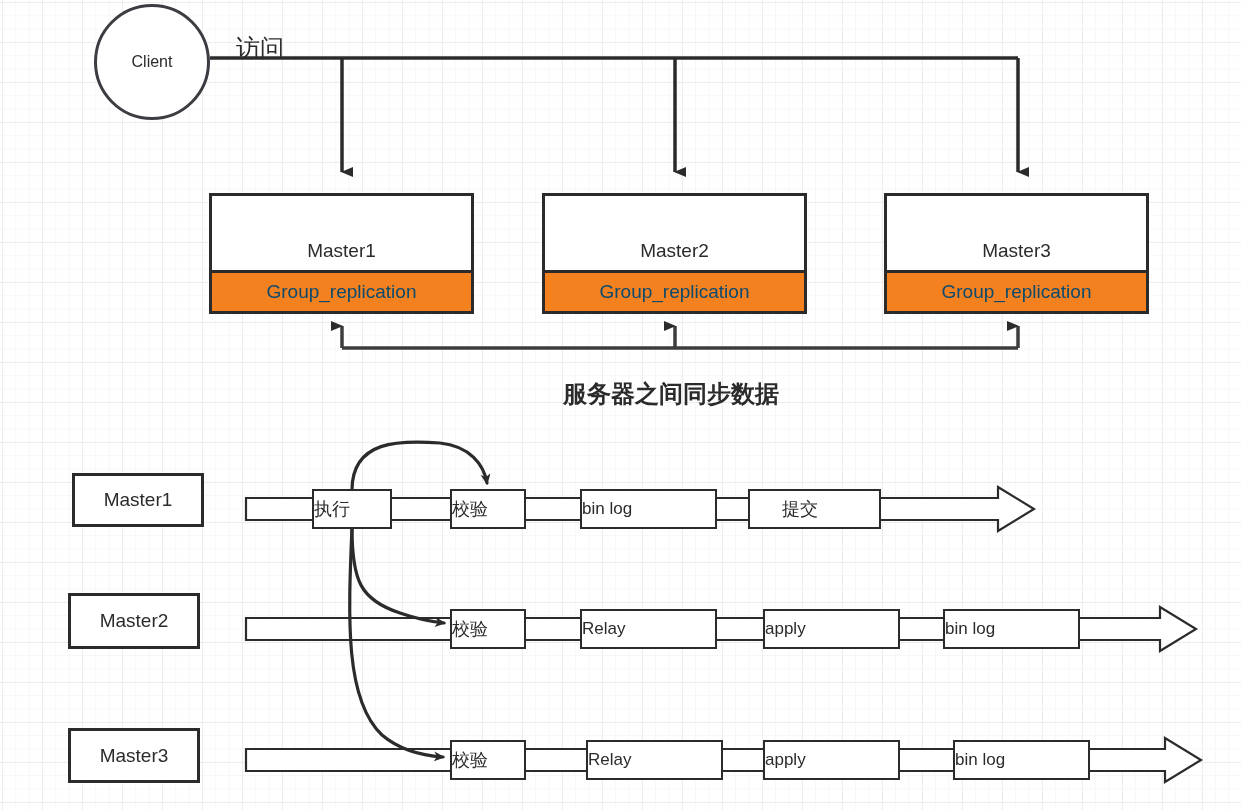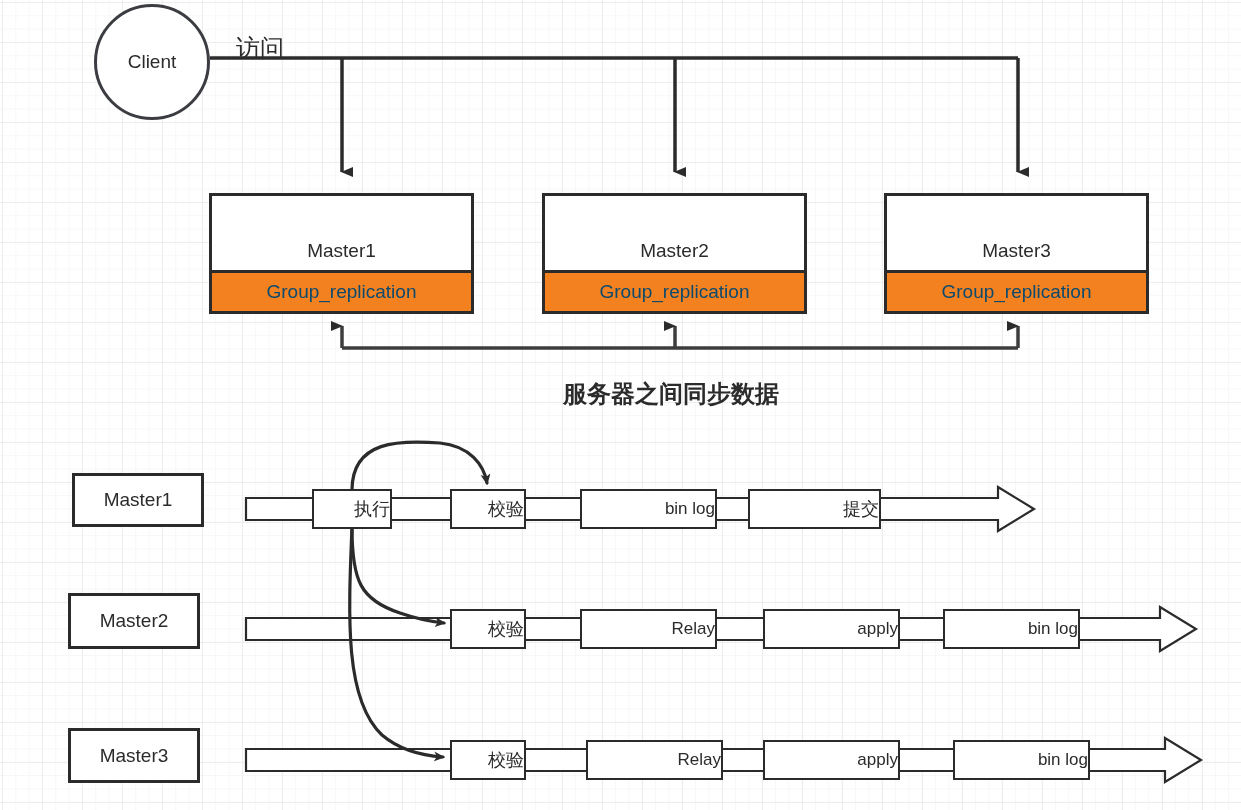--- a/index.html
+++ b/index.html
@@ -44,21 +44,21 @@
     left: 94px; top: 4px;
     width: 116px; height: 116px;
     border: 3px solid #3b3d42;
     border-radius: 50%;
     background: #ffffff;
     display: flex;
     align-items: center;
     justify-content: center;
     box-sizing: border-box;
   }
-  .client-circle span { font-size: 19px; color: #2b2b2b; }
+  .client-circle span { font-size: 16px; color: #2b2b2b; }
 
   
   .master-box {
     position: absolute;
     box-sizing: border-box;
     border: 3px solid #2b2b2b;
     background: #ffffff;
     display: flex;
     flex-direction: column;
   }
@@ -95,21 +95,21 @@
   }
 
   
   .stage {
     position: absolute;
     box-sizing: border-box;
     border: 2px solid #2b2b2b;
     background: #ffffff;
     display: flex;
     align-items: center;
-    justify-content: flex-end;
+    justify-content: flex-start;
     font-size: 17px;
     color: #2b2b2b;
     z-index: 4;
   }
   .stage.cjk { font-size: 18px; }
 
   
   .caption { font-size: 24px; color: #2b2b2b; }
 </style>
 </head>
@@ -201,21 +201,21 @@
 
   <div class="stage cjk" style="left:312px; top:489px; width:80px; height:40px;">
     <span>执行</span>
   </div>
   <div class="stage cjk" style="left:450px; top:489px; width:76px; height:40px;">
     <span>校验</span>
   </div>
   <div class="stage" style="left:580px; top:489px; width:137px; height:40px;">
     <span>bin log</span>
   </div>
-  <div class="stage cjk" style="left:748px; top:489px; width:133px; height:40px;">
+  <div class="stage cjk" style="left:748px; top:489px; width:133px; height:40px;padding-left:32px;">
     <span>提交</span>
   </div>
 
   <div class="stage cjk" style="left:450px; top:609px; width:76px; height:40px;">
     <span>校验</span>
   </div>
   <div class="stage" style="left:580px; top:609px; width:137px; height:40px;">
     <span>Relay</span>
   </div>
   <div class="stage" style="left:763px; top:609px; width:137px; height:40px;">

